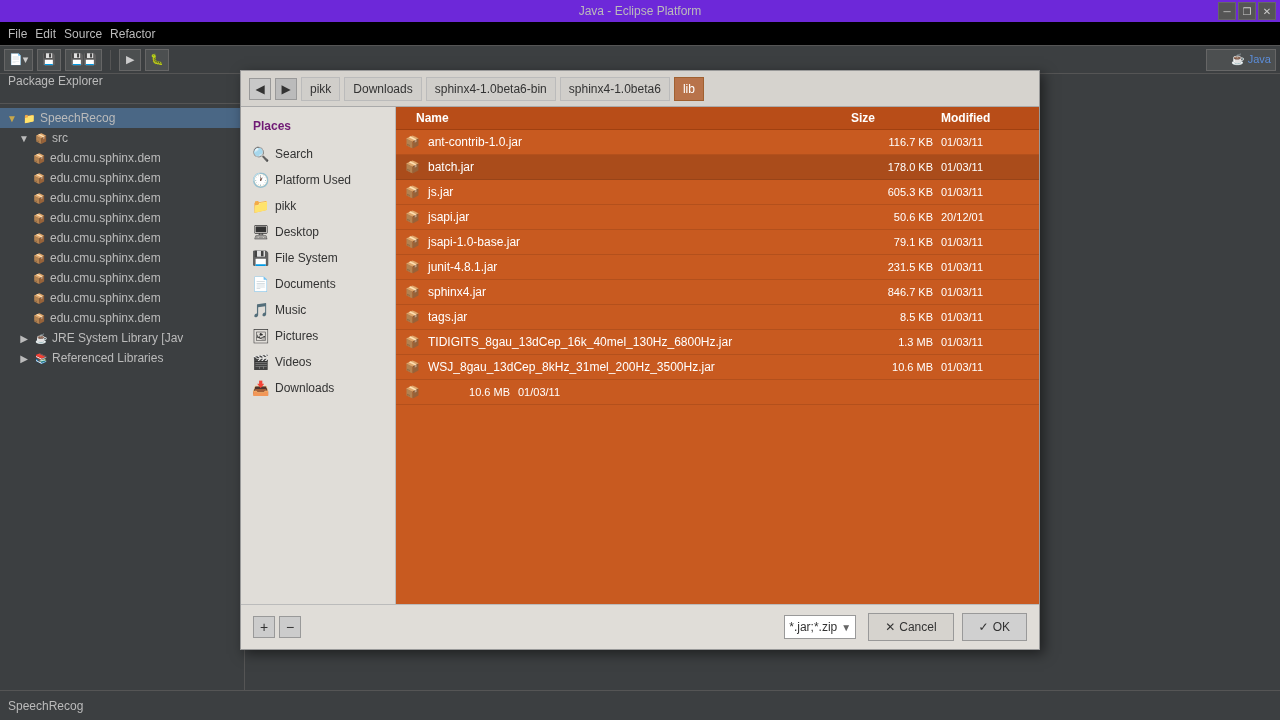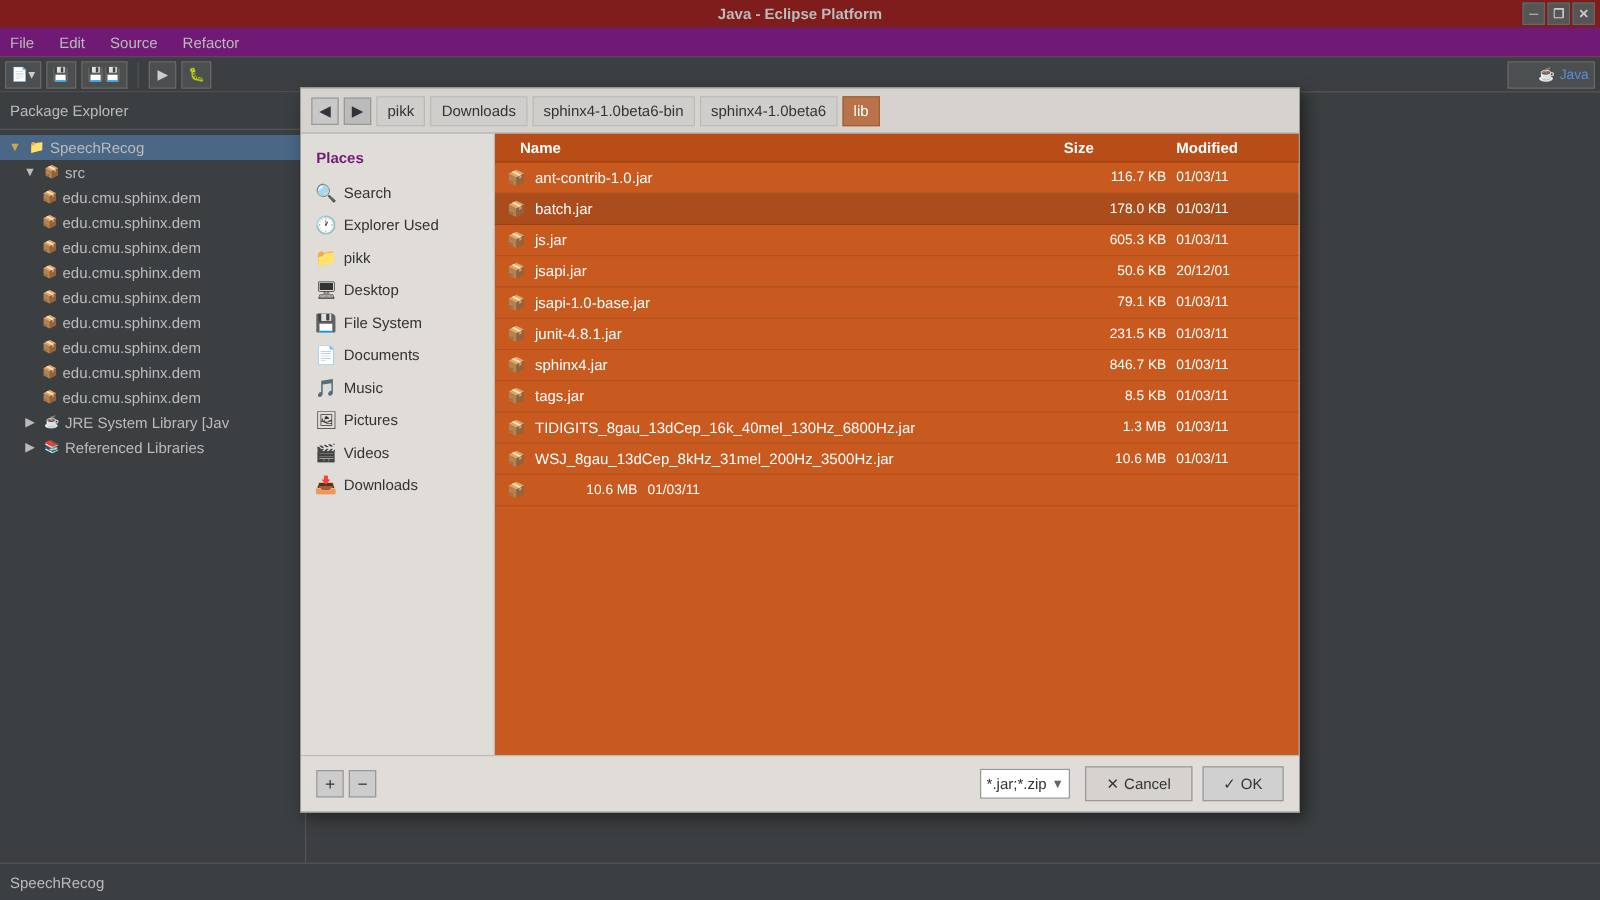--- a/index.html
+++ b/index.html
@@ -21,27 +21,26 @@
       background: #3c3f41;
       position: absolute;
       top: 0; left: 0;
     }
 
     
     .title-bar {
       position: absolute;
       top: 0; left: 0; right: 0;
       height: 22px;
-      background: #7f1d1d;
+      background: #6d28d9;
       display: flex;
       align-items: center;
       justify-content: center;
       color: #bbb;
       font-size: 12px;
-      font-weight: bold;
     }
     .title-bar-buttons {
       position: absolute;
       right: 4px;
       display: flex;
       gap: 2px;
     }
     .title-btn {
       width: 18px; height: 18px;
       background: #555;
@@ -50,25 +49,24 @@
       font-size: 10px;
       display: flex; align-items: center; justify-content: center;
       cursor: pointer;
     }
 
     
     .menu-bar {
       position: absolute;
       top: 22px; left: 0; right: 0;
       height: 24px;
-      background: #701a75;
+      background: #000000;
       display: flex;
       align-items: center;
       padding: 0 4px;
-      gap: 12px;
       border-bottom: 1px solid #555;
     }
     .menu-item {
       color: #bbb;
       font-size: 12px;
       cursor: pointer;
       padding: 2px 4px;
     }
 
     
@@ -102,21 +100,20 @@
       width: 245px;
       bottom: 30px;
       background: #3c3f41;
       border-right: 1px solid #555;
     }
     .panel-header {
       height: 30px;
       background: #3c3f41;
       border-bottom: 1px solid #555;
       display: flex;
-      align-items: center;
       padding: 0 8px;
       font-size: 12px;
       color: #bbb;
     }
     .panel-title { font-size: 12px; color: #bbb; }
     .tree-item {
       display: flex;
       align-items: center;
       padding: 2px 0;
       cursor: pointer;
@@ -478,21 +475,21 @@
     <div class="dialog-content">
 
       <div class="places-panel">
         <div class="places-header">Places</div>
         <div class="places-item">
           <span class="place-icon">🔍</span>
           <span>Search</span>
         </div>
         <div class="places-item">
           <span class="place-icon">🕐</span>
-          <span>Explorer Used</span>
+          <span>Platform Used</span>
         </div>
         <div class="places-item">
           <span class="place-icon">📁</span>
           <span>pikk</span>
         </div>
         <div class="places-item">
           <span class="place-icon">🖥</span>
           <span>Desktop</span>
         </div>
         <div class="places-item">

